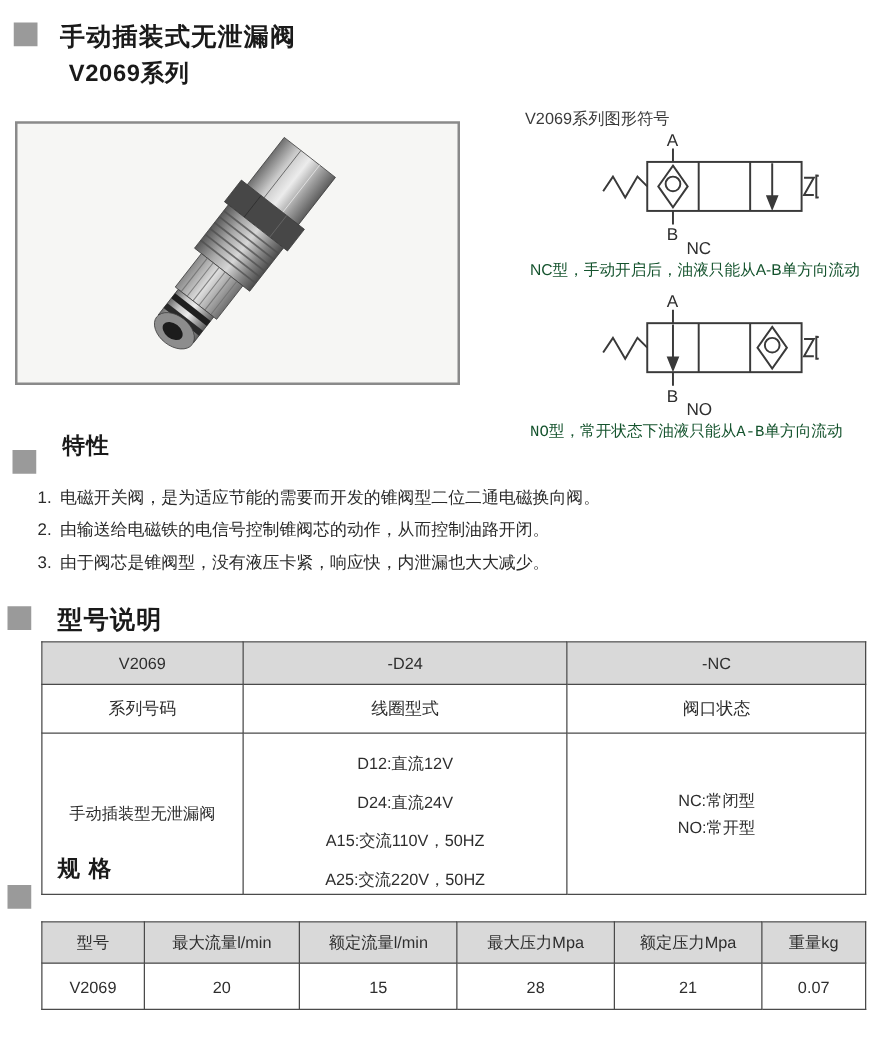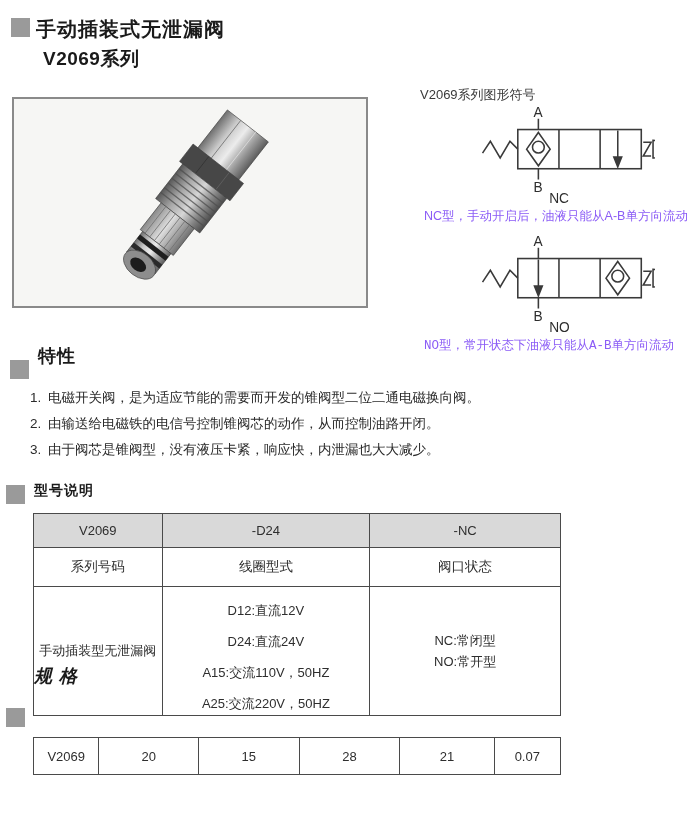--- a/index.html
+++ b/index.html
@@ -14,21 +14,21 @@
     width:700px; height:830px;
     background:#ffffff;
     overflow:hidden;
   }
   
   .bullet {
     position:absolute;
     width:19px; height:19px;
     background:#9a9a9a;
   }
-  .h-main { position:absolute; font-weight:bold; color:#1a1a1a; }
+  .h-main { position:absolute; font-weight:bold; color:#1a1a1a;margin-left:12px; }
   
   .title-line1 { left:36px; top:16px; font-size:20px; letter-spacing:1px; }
   .title-line2 { left:43px; top:46px; font-size:19px; letter-spacing:0.5px;text-align:center; }
   
   .photo-box {
     position:absolute; left:12px; top:97px;
     width:356px; height:211px;
     background:#f6f6f4;
     border:2px solid #8a8a8a;
   }
@@ -36,54 +36,54 @@
   
   .symbols {
     position:absolute; left:420px; top:86px; width:274px;
   }
   .symbols .caption {
     font-size:13px; color:#3a3a3a;
     margin-bottom:2px;
   }
   .sym-svg { display:block; margin:0 auto; }
   .sym-desc {
-    font-size:12.5px; color:#8b5cf6; white-space:nowrap;
+    font-size:12.5px; color:#14532d; white-space:nowrap;
     margin-top:2px;
   }
   
   .sec-features-heading { left:38px; top:344px; font-size:18px; letter-spacing:1px; }
   .features-list { position:absolute; left:30px; top:385px; width:640px; }
   .feature-item {
     font-size:13.5px; color:#2a2a2a; line-height:26px;
     display:flex;
   }
   .feature-num { width:18px; flex:0 0 18px; }
   
   table.dt {
-    position:absolute; left:33px; width:528px;
+    position:absolute; left:33px; width:660px;
     border-collapse:collapse; table-layout:fixed;
     font-size:13px; color:#2e2e2e;
   }
   table.dt th, table.dt td {
     border:1px solid #4a4a4a;
     text-align:center; vertical-align:middle;
     font-weight:normal;
     padding:2px 4px;
   }
   table.dt .hd { background:#d9d9d9; }
   
-  .sec-model-heading { left:34px; top:482px; font-size:14px; letter-spacing:1px; }
+  .sec-model-heading { left:34px; top:482px; font-size:20px; letter-spacing:1px; }
   .model-table { top:513px; }
   .model-table .r1 { height:34px; }
   .model-table .r2 { height:39px; font-size:13.5px; }
   .model-table .r3 { height:82px; }
   .coil-line { line-height:19px;margin-top:12px; }
   .state-line { line-height:21px; }
   
-  .sec-spec-heading { left:34px; top:664px; font-size:18px; letter-spacing:1px;font-style:italic; }
+  .sec-spec-heading { left:34px; top:683px; font-size:18px; letter-spacing:1px; }
   .spec-table { top:737px; }
   .spec-table .r1 { height:33px; font-size:13px; }
   .spec-table .r2 { height:37px; }
 </style>
 </head>
 <body>
 
 <div class="page">
 
   <div class="bullet" style="left:11px; top:18px;"></div>
@@ -273,20 +273,28 @@
   <table class="dt spec-table">
     <colgroup>
       <col style="width:12.4%">
         <col style="width:18.9%">
         <col style="width:19.1%">
       <col style="width:19.1%">
         <col style="width:17.9%">
         <col style="width:12.6%">
     </colgroup>
     <tbody>
+        <tr class="r1">
+      <th class="hd">型号</th>
+      <th class="hd">最大流量l/min</th>
+      <th class="hd">额定流量l/min</th>
+      <th class="hd">最大压力Mpa</th>
+      <th class="hd">额定压力Mpa</th>
+      <th class="hd">重量kg</th>
+    </tr>
     <tr class="r2">
       <td>V2069</td>
       <td>20</td>
       <td>15</td>
       <td>28</td>
       <td>21</td>
       <td>0.07</td>
     </tr>
   </tbody>
     </table>

